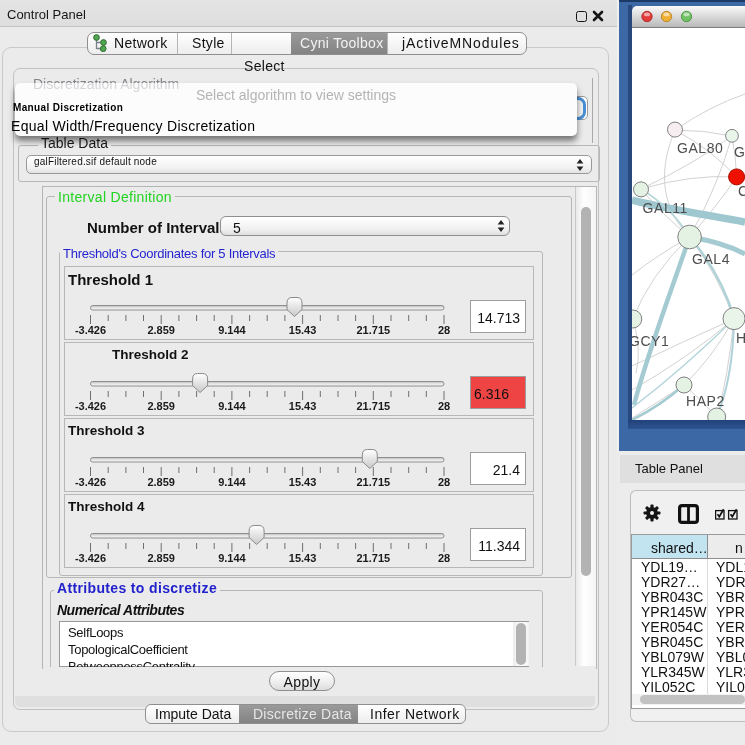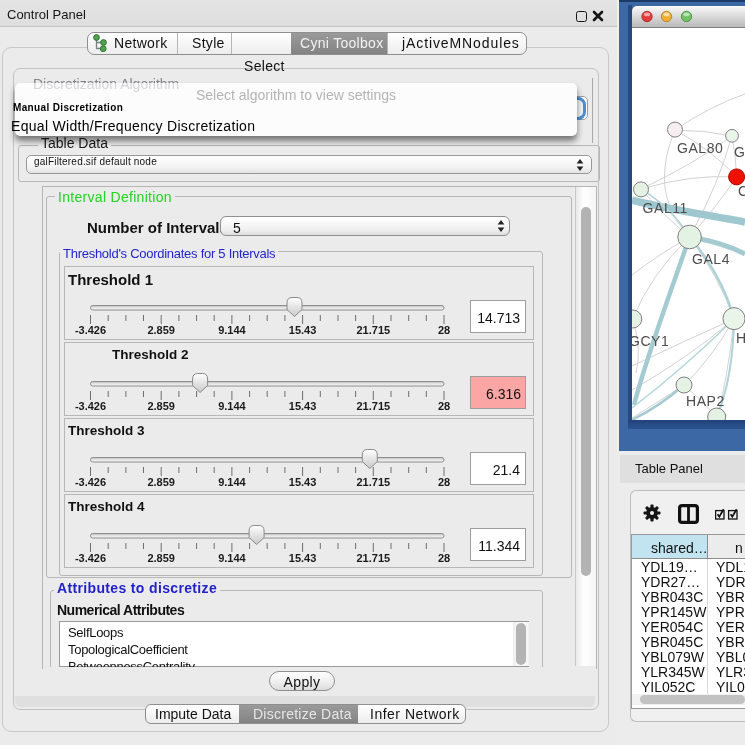--- a/index.html
+++ b/index.html
@@ -166,21 +166,21 @@
 <g font-size="11" font-weight="bold" fill="#1a1a1a" font-family="Liberation Sans, sans-serif">
       <text x="26.5" y="67.5" text-anchor="middle">-3.426</text>
       <text x="97.2" y="67.5" text-anchor="middle">2.859</text>
       <text x="167.9" y="67.5" text-anchor="middle">9.144</text>
       <text x="238.6" y="67.5" text-anchor="middle">15.43</text>
       <text x="309.3" y="67.5" text-anchor="middle">21.715</text>
       <text x="380.0" y="67.5" text-anchor="middle">28</text>
     </g>
 <path d="M 128.6 37 Q 128.6 31.5 133.6 31.5 L 138.6 31.5 Q 143.6 31.5 143.6 37 L 143.6 43.5 L 136.1 50.5 L 128.6 43.5 Z" fill="url(#th2)" stroke="#8a8a8a" stroke-width="1"></path>
 </svg>
-<div class="abs" style="left:470px;top:376px;width:56px;height:33px;background:#fca5a5;border:1px solid #9d9d9d;box-sizing:border-box;font-size:14px;color:#111;text-align:right;line-height:34px;padding-right:4px;">6.316</div>
+<div class="abs" style="left:470px;top:376px;width:56px;height:33px;background:#ef4444;border:1px solid #9d9d9d;box-sizing:border-box;font-size:14px;color:#111;text-align:right;line-height:34px;padding-right:16px;">6.316</div>
 <div class="abs" style="left:64px;top:418px;width:470px;height:74px;border:1px solid #b7b7b7;box-sizing:border-box;"></div>
 <div class="abs" style="left:68px;top:423px;font-size:13.5px;font-weight:bold;color:#111;">Threshold 3</div>
 <svg class="abs" style="left:64px;top:418px;" width="470" height="74" viewBox="0 0 470 74">
 <defs>
       <linearGradient id="trk3" x1="0" y1="0" x2="0" y2="1">
         <stop offset="0" stop-color="#b9b9b9"></stop>
         <stop offset="0.5" stop-color="#e6e6e6"></stop>
         <stop offset="1" stop-color="#f8f8f8"></stop>
       </linearGradient>
       <linearGradient id="th3" x1="0" y1="0" x2="0" y2="1">
@@ -268,21 +268,21 @@
       <text x="238.6" y="67.5" text-anchor="middle">15.43</text>
       <text x="309.3" y="67.5" text-anchor="middle">21.715</text>
       <text x="380.0" y="67.5" text-anchor="middle">28</text>
     </g>
 <path d="M 185.1 37 Q 185.1 31.5 190.1 31.5 L 195.1 31.5 Q 200.1 31.5 200.1 37 L 200.1 43.5 L 192.6 50.5 L 185.1 43.5 Z" fill="url(#th4)" stroke="#8a8a8a" stroke-width="1"></path>
 </svg>
 <div class="abs" style="left:470px;top:528px;width:56px;height:33px;background:#fff;border:1px solid #9d9d9d;box-sizing:border-box;font-size:14px;color:#111;text-align:right;line-height:34px;padding-right:5px;">11.344</div>
 
 <div class="abs tb" style="left:50px;top:590px;width:491px;height:90px;"></div>
 <div class="tblabel" style="left:54px;top:582px;color:#2222cc;font-size:14px;letter-spacing:0.35px;font-weight:bold;">Attributes to discretize</div>
-<div class="abs" style="left:57px;top:602px;font-size:14px;font-weight:bold;letter-spacing:-0.5px;color:#111;">Numerical Attributes</div>
+<div class="abs" style="left:57px;top:602px;font-size:14px;font-weight:bold;letter-spacing:-0.5px;color:#111;font-style:italic;">Numerical Attributes</div>
 <div class="abs" style="left:59px;top:621px;width:470px;height:46px;background:#ffffff;border:1px solid #999;box-sizing:border-box;"></div>
 <div class="abs" style="left:68px;top:625px;font-size:13px;letter-spacing:-0.3px;color:#111;line-height:16.8px;">SelfLoops<br>TopologicalCoefficient<br>BetweennessCentrality</div>
 <div class="abs" style="left:513px;top:622px;width:16px;height:44px;background:linear-gradient(90deg,#ededed,#ffffff 50%,#f2f2f2);"></div>
 <div class="abs" style="left:516px;top:623px;width:10px;height:42px;background:#b3b3b3;border-radius:5px;"></div>
 
 <div class="abs" style="left:43px;top:667px;width:553px;height:29px;background:#ebebeb;"></div>
 
 <div class="abs" style="left:269px;top:671px;width:66px;height:20px;background:linear-gradient(#ffffff,#ededed 60%,#dcdcdc);
      border:1px solid #8f8f8f;border-radius:10px;box-sizing:border-box;text-align:center;font-size:14px;letter-spacing:0.4px;color:#111;line-height:20px;">Apply</div>
 

